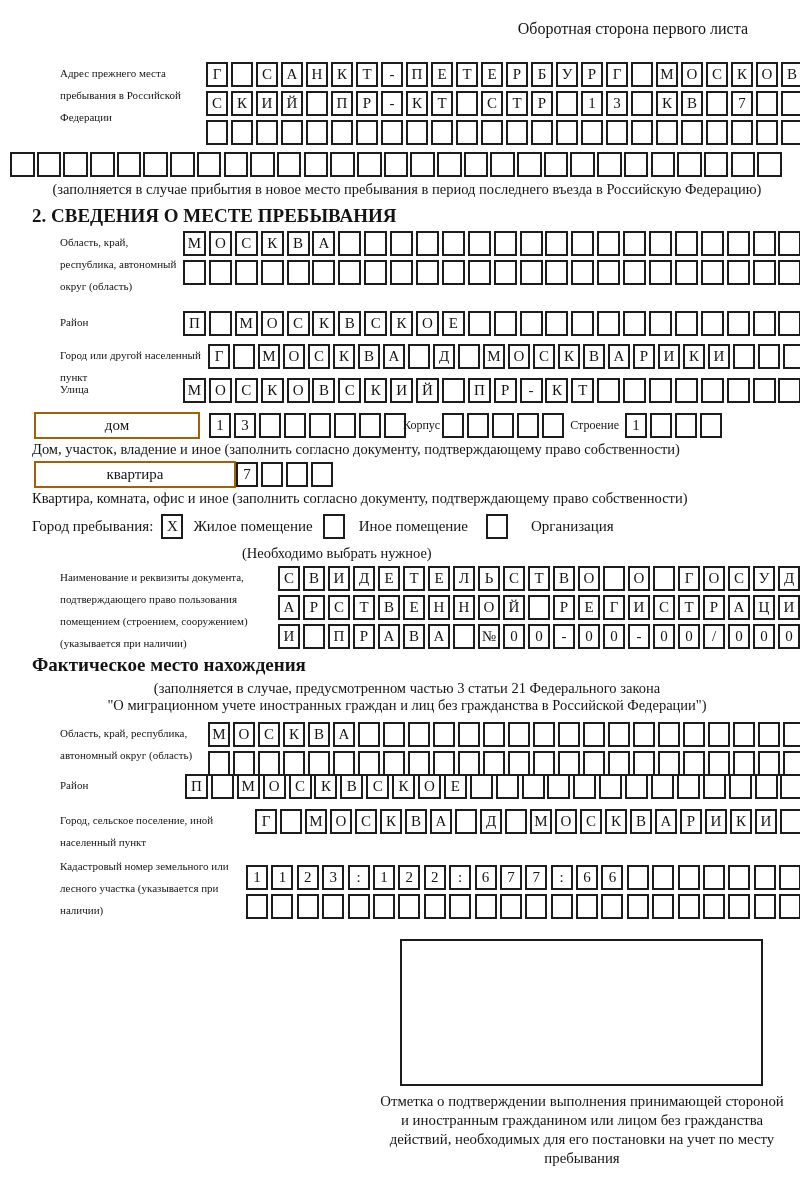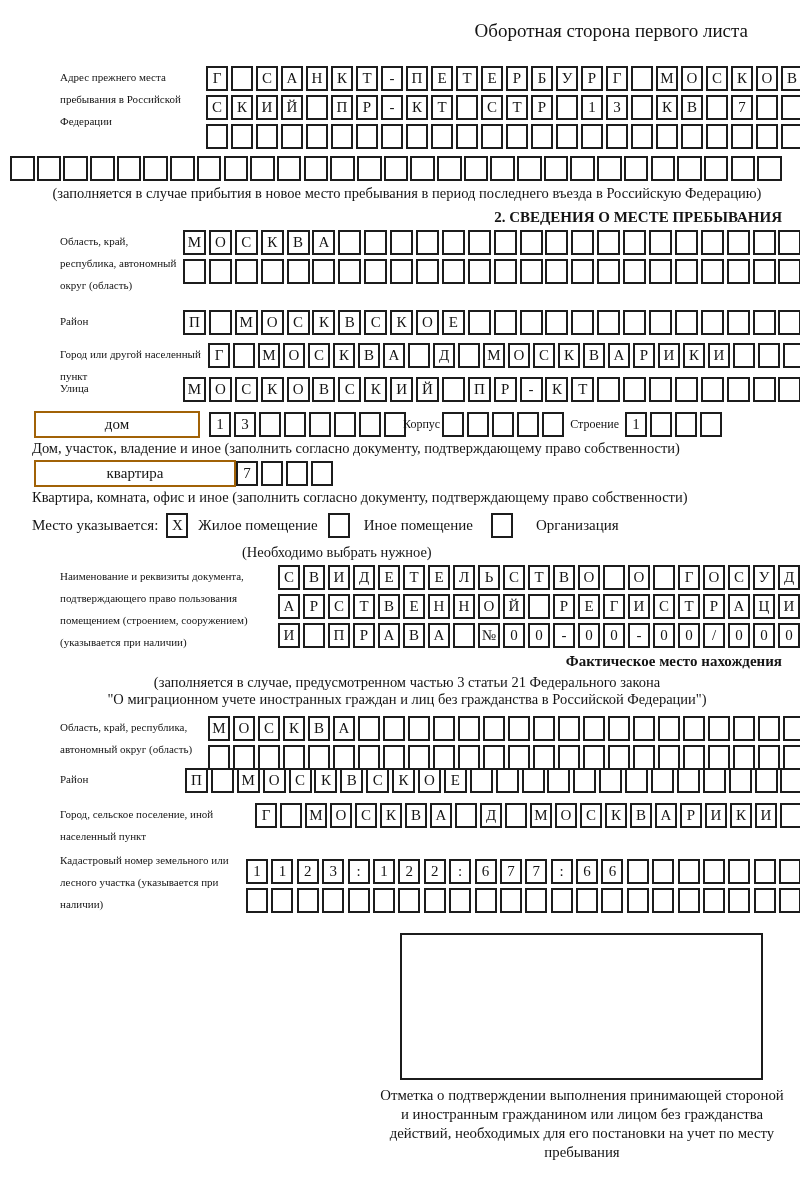--- a/index.html
+++ b/index.html
@@ -3,21 +3,21 @@
 <meta charset="utf-8">
 <style>
   html,body{margin:0;padding:0;background:#ffffff;}
   body{width:800px;height:1180px;overflow:hidden;}
   .sheet{
     width:800px;height:1180px;box-sizing:border-box;
     padding:20px 18px 0 32px;
     font-family:"Liberation Serif","DejaVu Serif",serif;
     color:#141414;background:#ffffff;position:relative;
   }
-  .hdr{text-align:right;padding-right:34px;font-size:19px;}
+  .hdr{text-align:right;padding-right:34px;font-size:16px;}
   
   .boxrow{display:flex;margin-bottom:4px;height:25px;}
   .cell{
     box-sizing:content-box;width:18px;height:21px;border:2px solid #1c1c1c;
     margin-right:3px;display:inline-flex;align-items:center;justify-content:center;
     font-size:15px;line-height:21px;flex:0 0 auto;background:#fff;
   }
   .g26 .cell{width:19px;margin-right:2.9px;}
   .g254 .cell{margin-right:3.4px;}
   .g267 .cell{width:20.6px;margin-right:2.1px;}
@@ -26,21 +26,21 @@
   .w146{width:146px;}
   .w118{width:118px;margin-right:5px;}
   .w118b{width:118px;margin-right:7px;}
   .w141{width:141px;margin-right:7px;}
   .w208{width:208px;margin-right:10px;}
   .w188{width:188px;margin-right:7px;}
   .w179{width:179px;margin-right:7px;}
   .rows{flex:1 1 auto;}
   .note{font-size:14.5px;}
   .center{text-align:center;}
-  .sect-title{text-align:right;font-weight:bold;font-size:15px;margin:7px 0 4px 0;}
+  .sect-title{text-align:left;font-weight:bold;font-size:19px;margin:7px 0 4px 0;}
   .fullrow{margin-left:-22px;margin-top:3px;}
   
   .inline-box{
     box-sizing:content-box;border:2px solid #a16207;height:23px;
     display:inline-flex;align-items:center;justify-content:center;
     font-size:15px;flex:0 0 auto;
   }
   .house-box{width:162px;margin-left:2px;margin-right:9px;}
   .apt-box{width:198px;margin-left:2px;margin-right:0;}
   .hrow{display:flex;align-items:center;height:28px;margin-top:4px;}
@@ -365,21 +365,21 @@
     <div class="boxrow" style="margin-bottom:0;">
         <span class="cell">7</span>
         <span class="cell"></span>
         <span class="cell"></span>
         <span class="cell"></span>
       </div>
   </div>
   <div class="note mt2">Квартира, комната, офис и иное (заполнить согласно документу, подтверждающему право собственности)</div>
 
   <div class="stay">
-    <span>Место указывается:</span>
+    <span>Город пребывания:</span>
     <span class="cell" style="margin-left:8px;">X</span>
     <span style="margin-left:7px;">Жилое помещение</span>
     <span class="cell" style="margin-left:10px;"></span>
     <span style="margin-left:11px;">Иное помещение</span>
     <span class="cell" style="margin-left:18px;"></span>
     <span style="margin-left:20px;">Организация</span>
   </div>
   <div class="note" style="margin-left:210px;margin-top:6px;">(Необходимо выбрать нужное)</div>
 
   <div class="field mt4">

